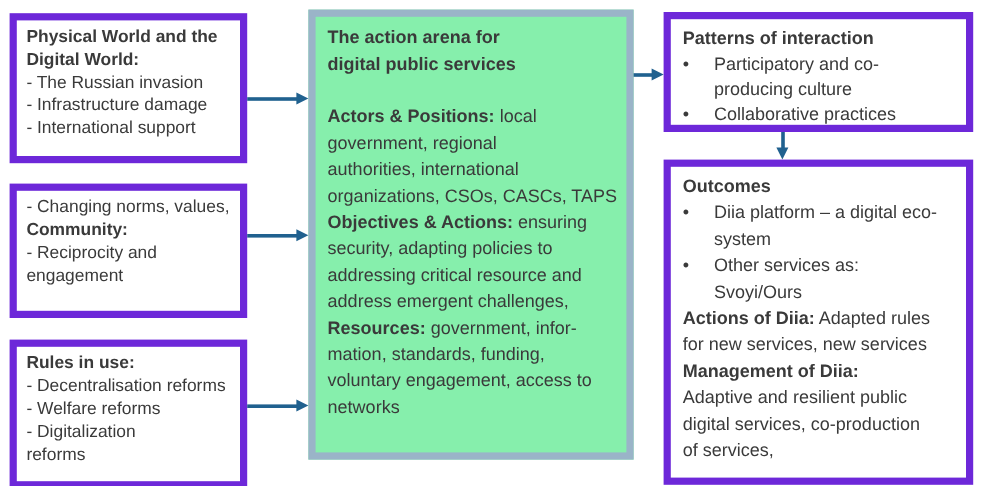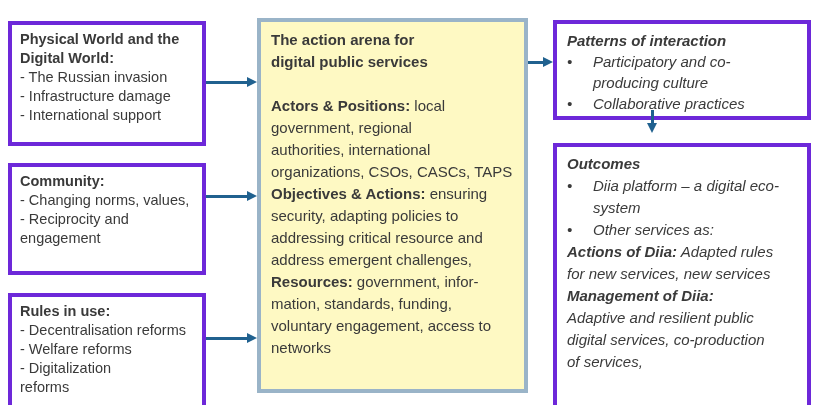--- a/index.html
+++ b/index.html
@@ -1,30 +1,30 @@
 <!DOCTYPE html>
 <html><head>
 <meta charset="utf-8">
 <style>
   html,body{margin:0;padding:0;background:#ffffff;}
   #canvas{
     position:relative;width:818px;height:405px;background:#ffffff;
     font-family:"Liberation Sans",sans-serif;color:#3a3a3a;overflow:hidden;
   }
-  .box{position:absolute;background:#ffffff;border:4px solid #6d28d9;box-sizing:border-box;margin-top:10px;}
+  .box{position:absolute;background:#ffffff;border:6px solid #6d28d9;box-sizing:border-box;}
   .left-box{width:198px;padding:5px 8px;font-size:14.5px;line-height:19px;}
   .line{white-space:nowrap;}
   .b{font-weight:bold;}
   #arena{
     left:257px;top:8px;width:271px;height:375px;
-    background:#fef9c3;border-color:#9ab4c8;
+    background:#86efac;border-color:#9ab4c8;
     padding:7px 10px;font-size:15px;line-height:22px;
   }
   .spacer{height:22px;}
-  .right-box{left:553px;width:258px;padding:6px 10px;font-size:15px;font-style:italic;}
+  .right-box{left:553px;width:258px;padding:6px 10px;font-size:15px;}
   #patterns{top:10px;height:100px;line-height:21px;}
   #outcomes{top:133px;height:271px;line-height:22px;}
   .bullet-row{display:flex;}
   .bullet-glyph{width:26px;flex:0 0 26px;}
   .bullet-text{flex:1;}
   .arrow-line-h{position:absolute;height:3px;background:#20618f;}
   .arrow-line-v{position:absolute;width:3px;background:#20618f;}
   .arrow-head-right{position:absolute;width:0;height:0;
     border-left:10px solid #20618f;border-top:5.5px solid transparent;border-bottom:5.5px solid transparent;}
   .arrow-head-down{position:absolute;width:0;height:0;
@@ -37,22 +37,22 @@
 
   <div class="box left-box" style="left:8px;top:11px;height:125px;">
     <div class="line b">Physical World and the</div>
     <div class="line b">Digital World:</div>
     <div class="line">- The Russian invasion</div>
     <div class="line">- Infrastructure damage</div>
     <div class="line">- International support</div>
   </div>
 
   <div class="box left-box" style="left:8px;top:153px;height:112px;">
+    <div class="line">- Changing norms, values,</div>
     <div class="line b">Community:</div>
-    <div class="line">- Changing norms, values,</div>
     <div class="line">- Reciprocity and</div>
     <div class="line">engagement</div>
   </div>
 
   <div class="box left-box" style="left:8px;top:283px;height:124px;">
     <div class="line b">Rules in use:</div>
     <div class="line">- Decentralisation reforms</div>
     <div class="line">- Welfare reforms</div>
     <div class="line">- Digitalization</div>
     <div class="line">reforms</div>
@@ -99,20 +99,21 @@
       <span class="bullet-glyph">•</span>
       <span class="bullet-text">
         <div class="line">Diia platform – a digital eco-</div>
         <div class="line">system</div>
       </span>
     </div>
     <div class="bullet-row">
       <span class="bullet-glyph">•</span>
       <span class="bullet-text">
         <div class="line">Other services as:</div>
+        <div class="line">Svoyi/Ours</div>
       </span>
     </div>
     <div class="line"><span class="b">Actions of Diia:</span><span> Adapted rules</span></div>
     <div class="line"><span>for new services, new services</span></div>
     <div class="line"><span class="b">Management of Diia:</span></div>
     <div class="line"><span>Adaptive and resilient public</span></div>
     <div class="line"><span>digital services, co-production</span></div>
     <div class="line"><span>of services,</span></div>
   </div>
 

